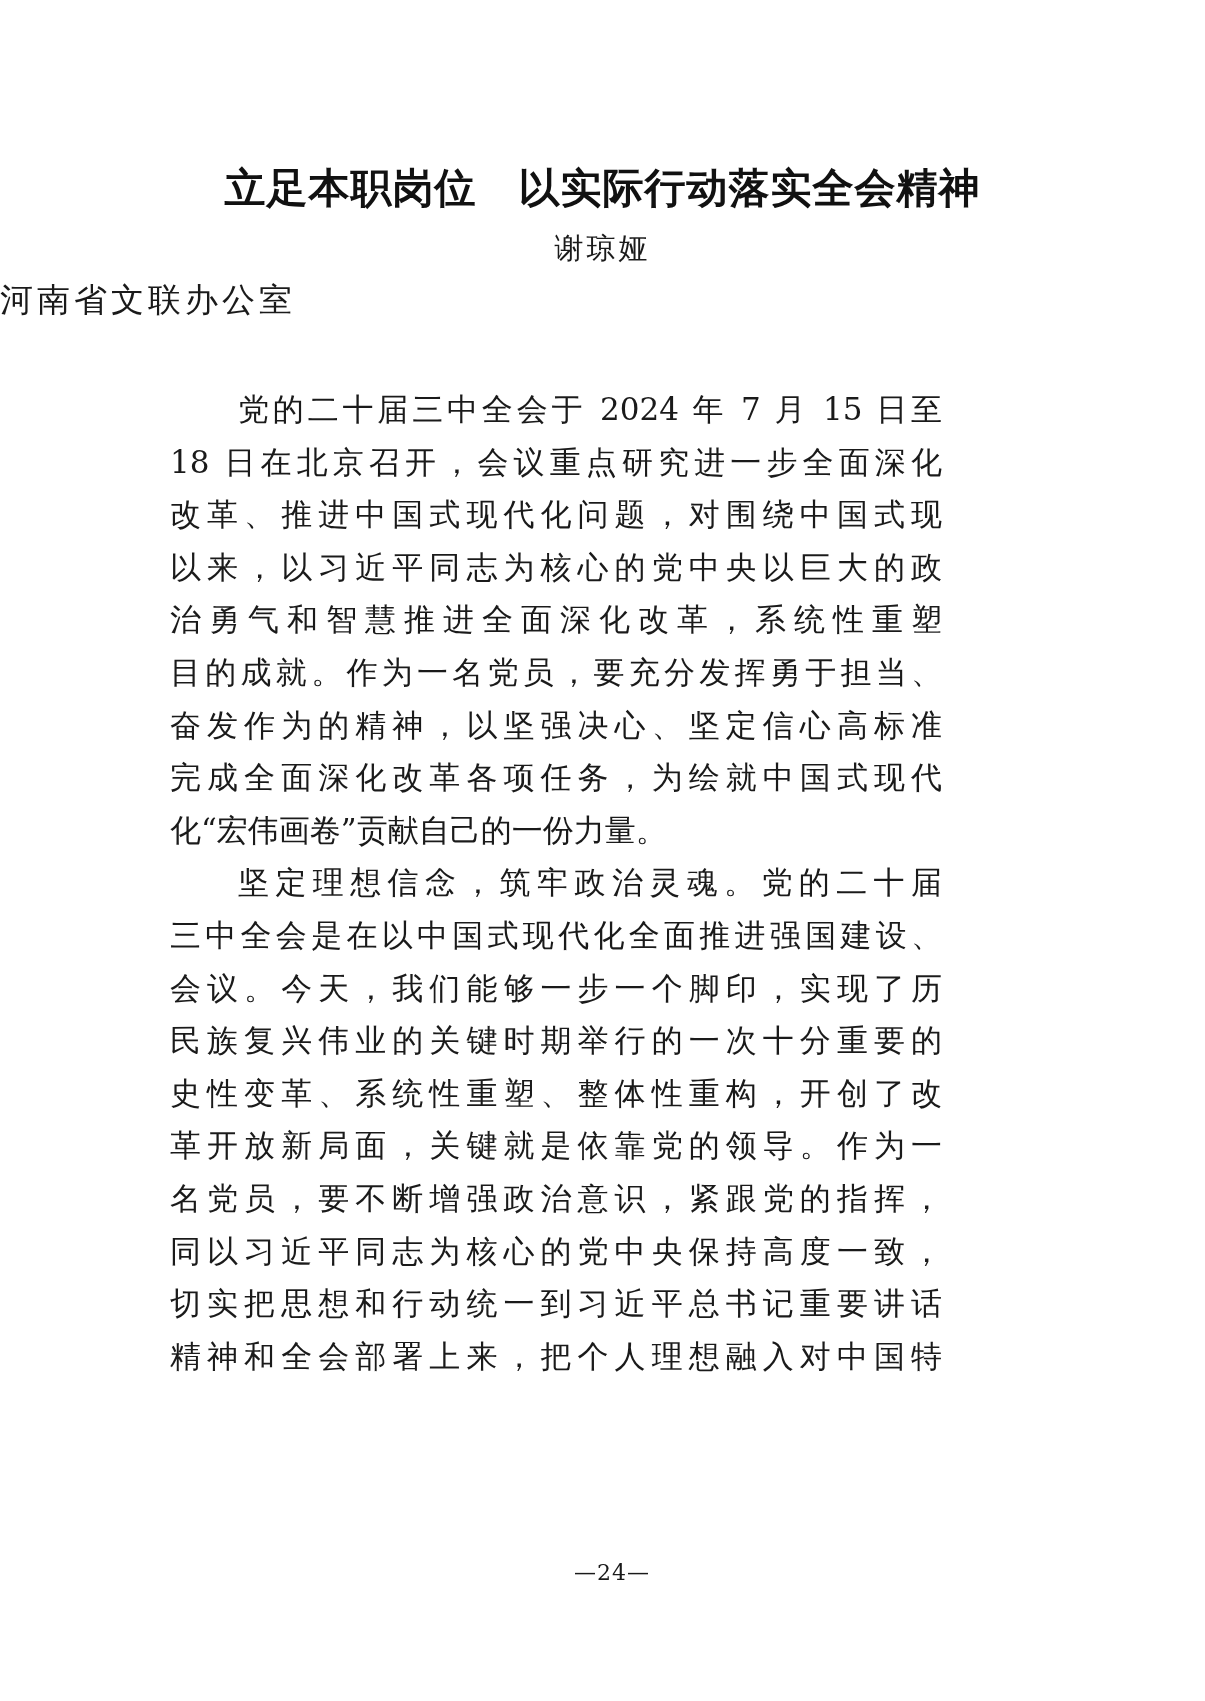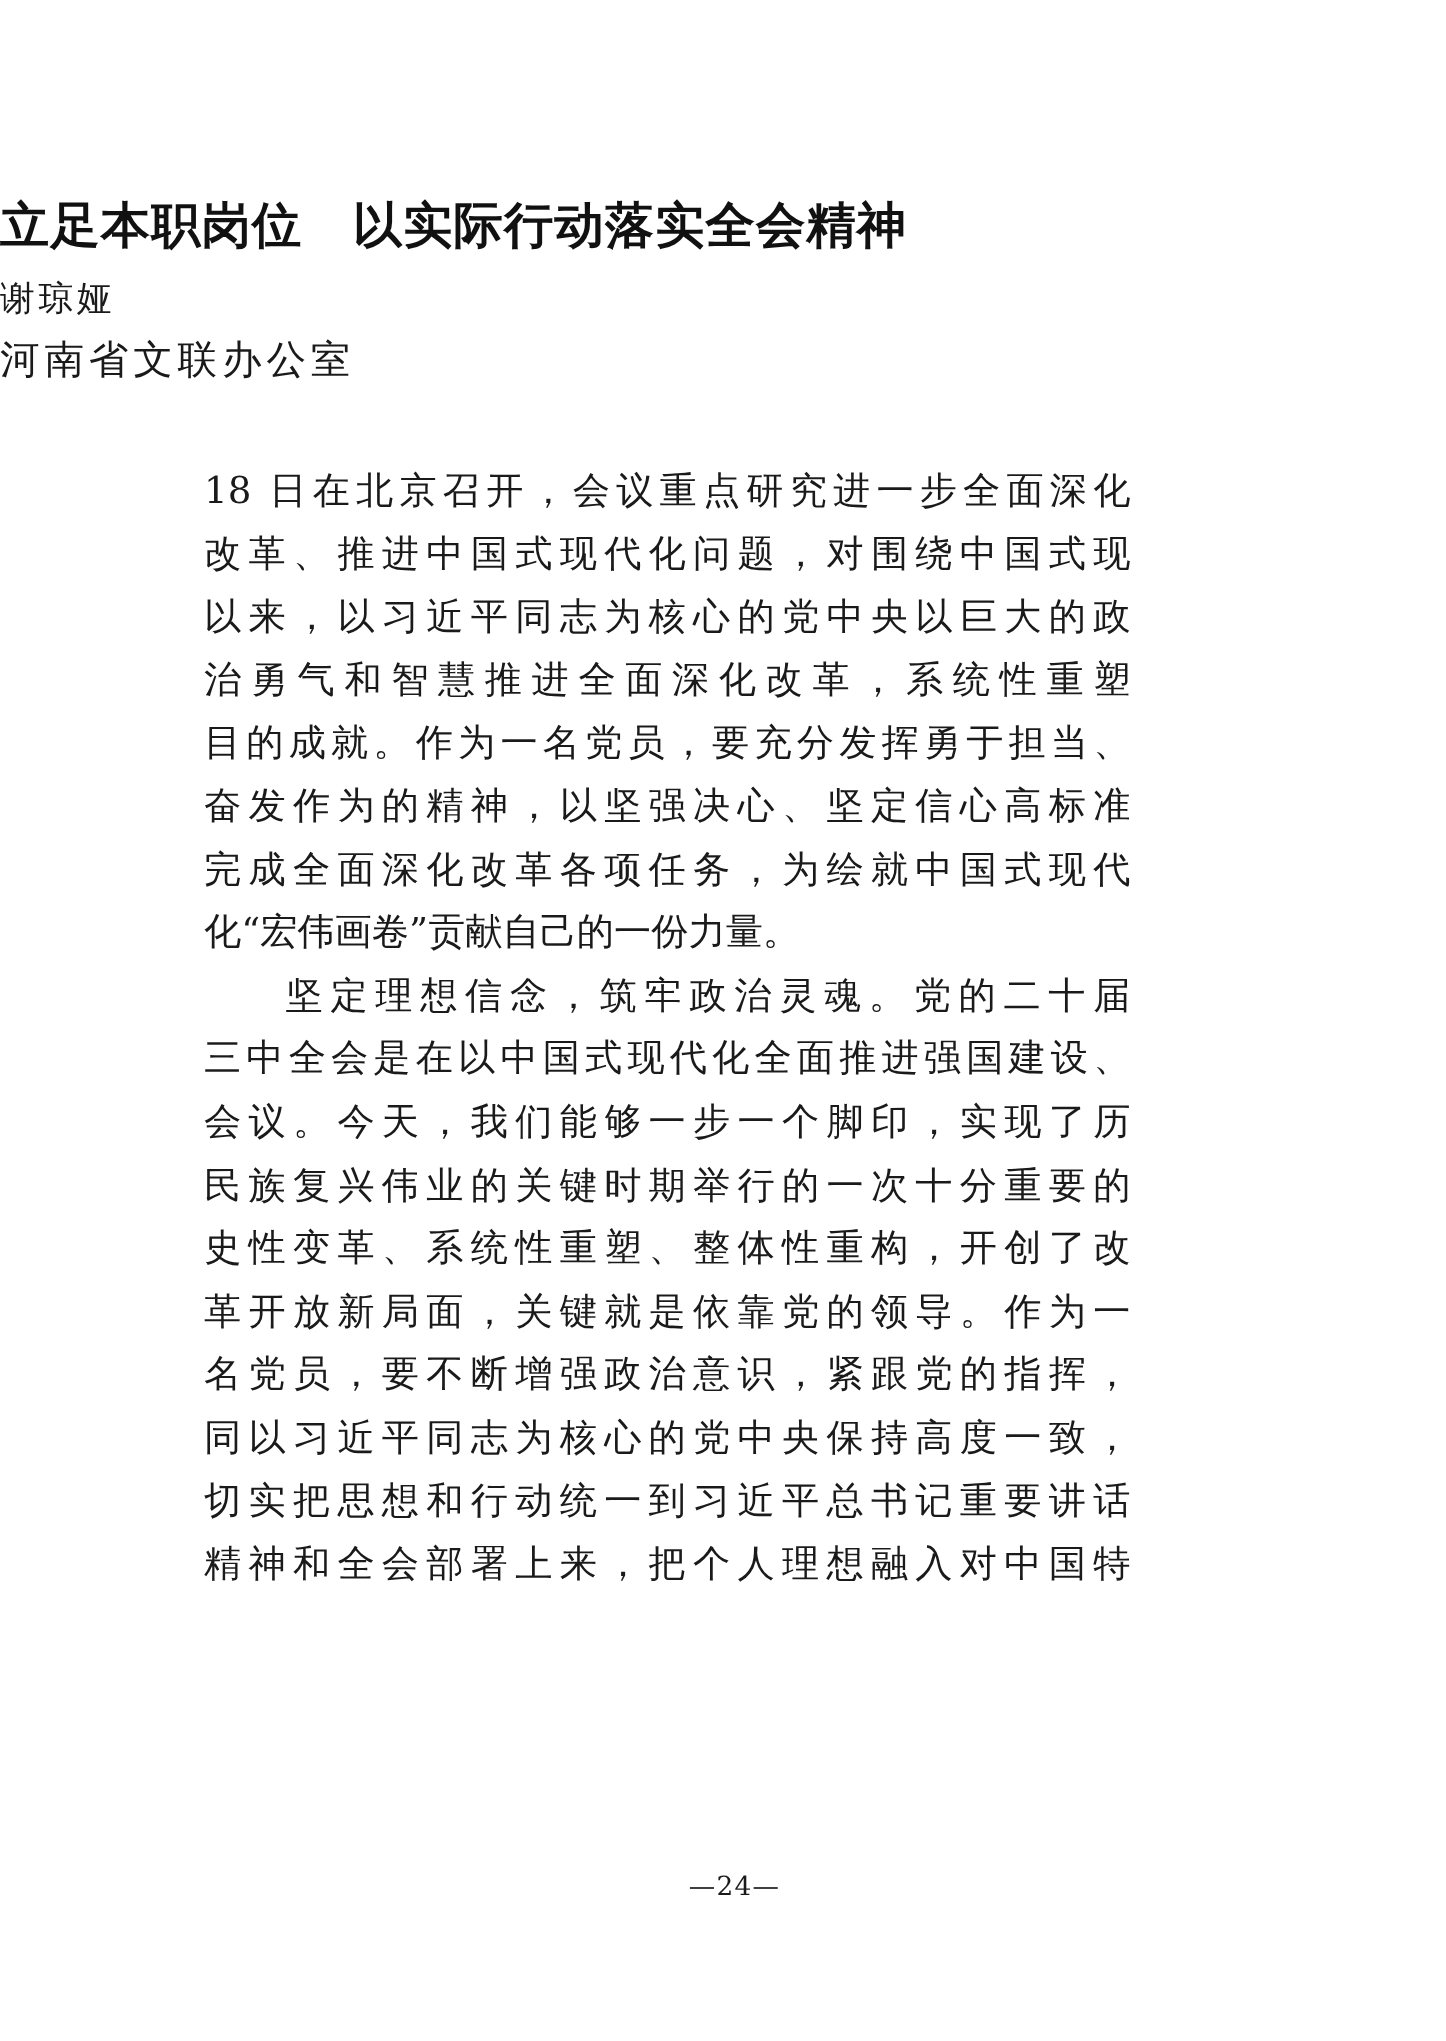--- a/index.html
+++ b/index.html
@@ -4,26 +4,26 @@
   <style>
     html, body { margin: 0; padding: 0; background: #ffffff; }
     body {
       width: 1205px; height: 1701px; position: relative; overflow: hidden;
       font-family: "DejaVu Serif", "Liberation Serif", serif;
       color: #1a1a1a;
     }
     .page { position: absolute; left: 0; top: 0; width: 1205px; height: 1701px; }
     .title {
       position: absolute; left: 0; right: 0; top: 162px;
-      text-align: left; font-size: 41px; font-weight: bold;
+      text-align: center; font-size: 41px; font-weight: bold;
       letter-spacing: 1px; white-space: pre; line-height: 52px; color: #111;
     }
     .author {
       position: absolute; left: 0; right: 0; top: 228px;
-      text-align: left; font-size: 29px; line-height: 40px; letter-spacing: 3px;
+      text-align: center; font-size: 29px; line-height: 40px; letter-spacing: 3px;
     }
     .affiliation {
       position: absolute; left: 0; right: 0; top: 280px;
       text-align: left; font-size: 33px; line-height: 40px; letter-spacing: 4px;
     }
     .body-text {
       position: absolute; left: 170px; top: 383px; width: 772px;
     }
     .line {
       display: block; height: 52.6px; line-height: 52.6px;
@@ -40,20 +40,21 @@
 </head>
 <body>
 
 <div class="page">
   <div class="title">立足本职岗位　以实际行动落实全会精神</div>
   <div class="author">谢琼娅</div>
   <div class="affiliation">河南省文联办公室</div>
 
   <div class="body-text">
     <div>
+      <span class="line indent">党的二十届三中全会于 2024 年 7 月 15 日至</span>
       <span class="line">18 日在北京召开，会议重点研究进一步全面深化</span>
       <span class="line">改革、推进中国式现代化问题，对围绕中国式现</span>
       <span class="line">以来，以习近平同志为核心的党中央以巨大的政</span>
       <span class="line">治勇气和智慧推进全面深化改革，系统性重塑</span>
       <span class="line">目的成就。作为一名党员，要充分发挥勇于担当、</span>
       <span class="line">奋发作为的精神，以坚强决心、坚定信心高标准</span>
       <span class="line">完成全面深化改革各项任务，为绘就中国式现代</span>
       <span class="line last">化“宏伟画卷”贡献自己的一份力量。</span>
     </div>
     <div>

